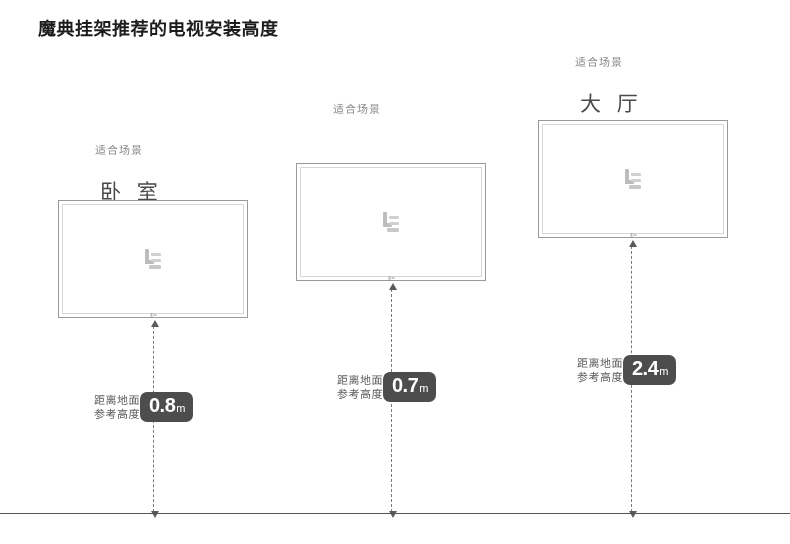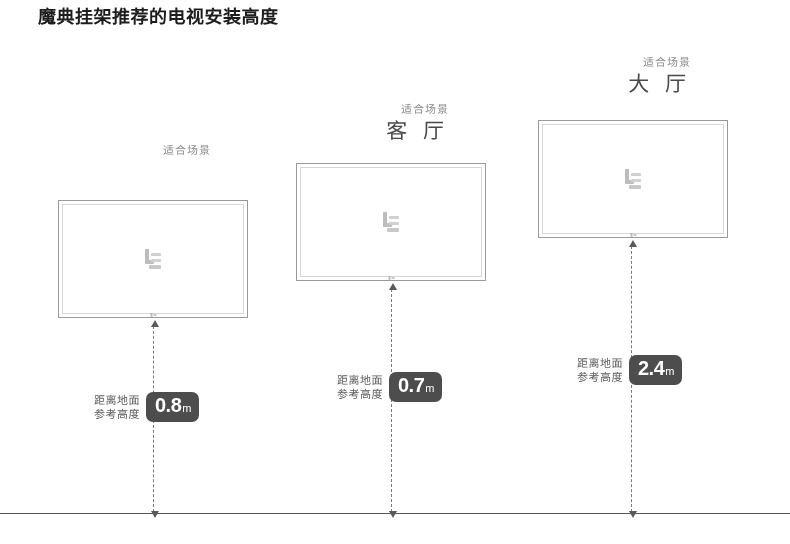--- a/index.html
+++ b/index.html
@@ -17,51 +17,52 @@
     width: 790px;
     height: 544px;
     background: #ffffff;
     overflow: hidden;
   }
 
   
   .page-title {
     position: absolute;
     left: 38px;
-    top: 2px;
+    top: 14px;
     font-size: 18px;
     font-weight: bold;
     color: #1d1d1d;
     letter-spacing: 0.5px;
     white-space: nowrap;
   }
 
   
   .scene {
     position: absolute;
   }
 
   
   .scene-caption {
     position: absolute;
-    text-align: right;
+    text-align: left;
     white-space: nowrap;
   }
   .scene-caption .caption-sub {
     font-size: 11px;
     color: #8c8c8c;
     line-height: 16px;
     letter-spacing: 1px;
   }
   .scene-caption .caption-main {
     font-size: 21px;
     color: #4a4a4a;
     line-height: 27px;
     letter-spacing: 5px;
     padding-left: 5px;
+    margin-top: 20px;
   }
 
   
   .tv {
     position: absolute;
     box-sizing: border-box;
     background: #ffffff;
     border: 1px solid #9a9a9a;
     padding: 3px;
   }
@@ -192,21 +193,20 @@
     position: absolute;
     display: flex;
     align-items: center;
     white-space: nowrap;
   }
   .measure-text {
     font-size: 11px;
     color: #5d5d5d;
     line-height: 14px;
     text-align: right;
-    margin-right: 6px;
     letter-spacing: 0.5px;
   }
   .measure-badge {
     display: inline-flex;
     align-items: baseline;
     background: #4d4d4d;
     color: #ffffff;
     border-radius: 7px;
     padding: 2px 8px 3px 9px;
   }
@@ -236,20 +236,21 @@
 <body>
 
 <div id="canvas">
 
   <div class="page-title">魔典挂架推荐的电视安装高度</div>
 
   <div class="scene">
 
     <div class="scene-caption" style="left:95px; top:142px; width:116px;">
       <div class="caption-sub">适合场景</div>
+      <div class="caption-main">卧 室</div>
     </div>
 
     <div class="tv" style="left:58px; top:200px; width:190px; height:118px;">
       <div class="tv-screen">
         <div class="tv-logo">
           <div class="l-stem"></div>
           <div class="l-foot"></div>
           <div class="bar-top"></div>
           <div class="bar-mid"></div>
           <div class="bar-bot"></div>
@@ -276,21 +277,20 @@
         <span class="val">0.8</span>
         <span class="unit">m</span>
       </div>
     </div>
   </div>
 
   <div class="scene">
 
     <div class="scene-caption" style="left:333px; top:101px; width:116px;">
       <div class="caption-sub">适合场景</div>
-      <div class="caption-main">客 厅</div>
     </div>
 
     <div class="tv" style="left:296px; top:163px; width:190px; height:118px;">
       <div class="tv-screen">
         <div class="tv-logo">
           <div class="l-stem"></div>
           <div class="l-foot"></div>
           <div class="bar-top"></div>
           <div class="bar-mid"></div>
           <div class="bar-bot"></div>

